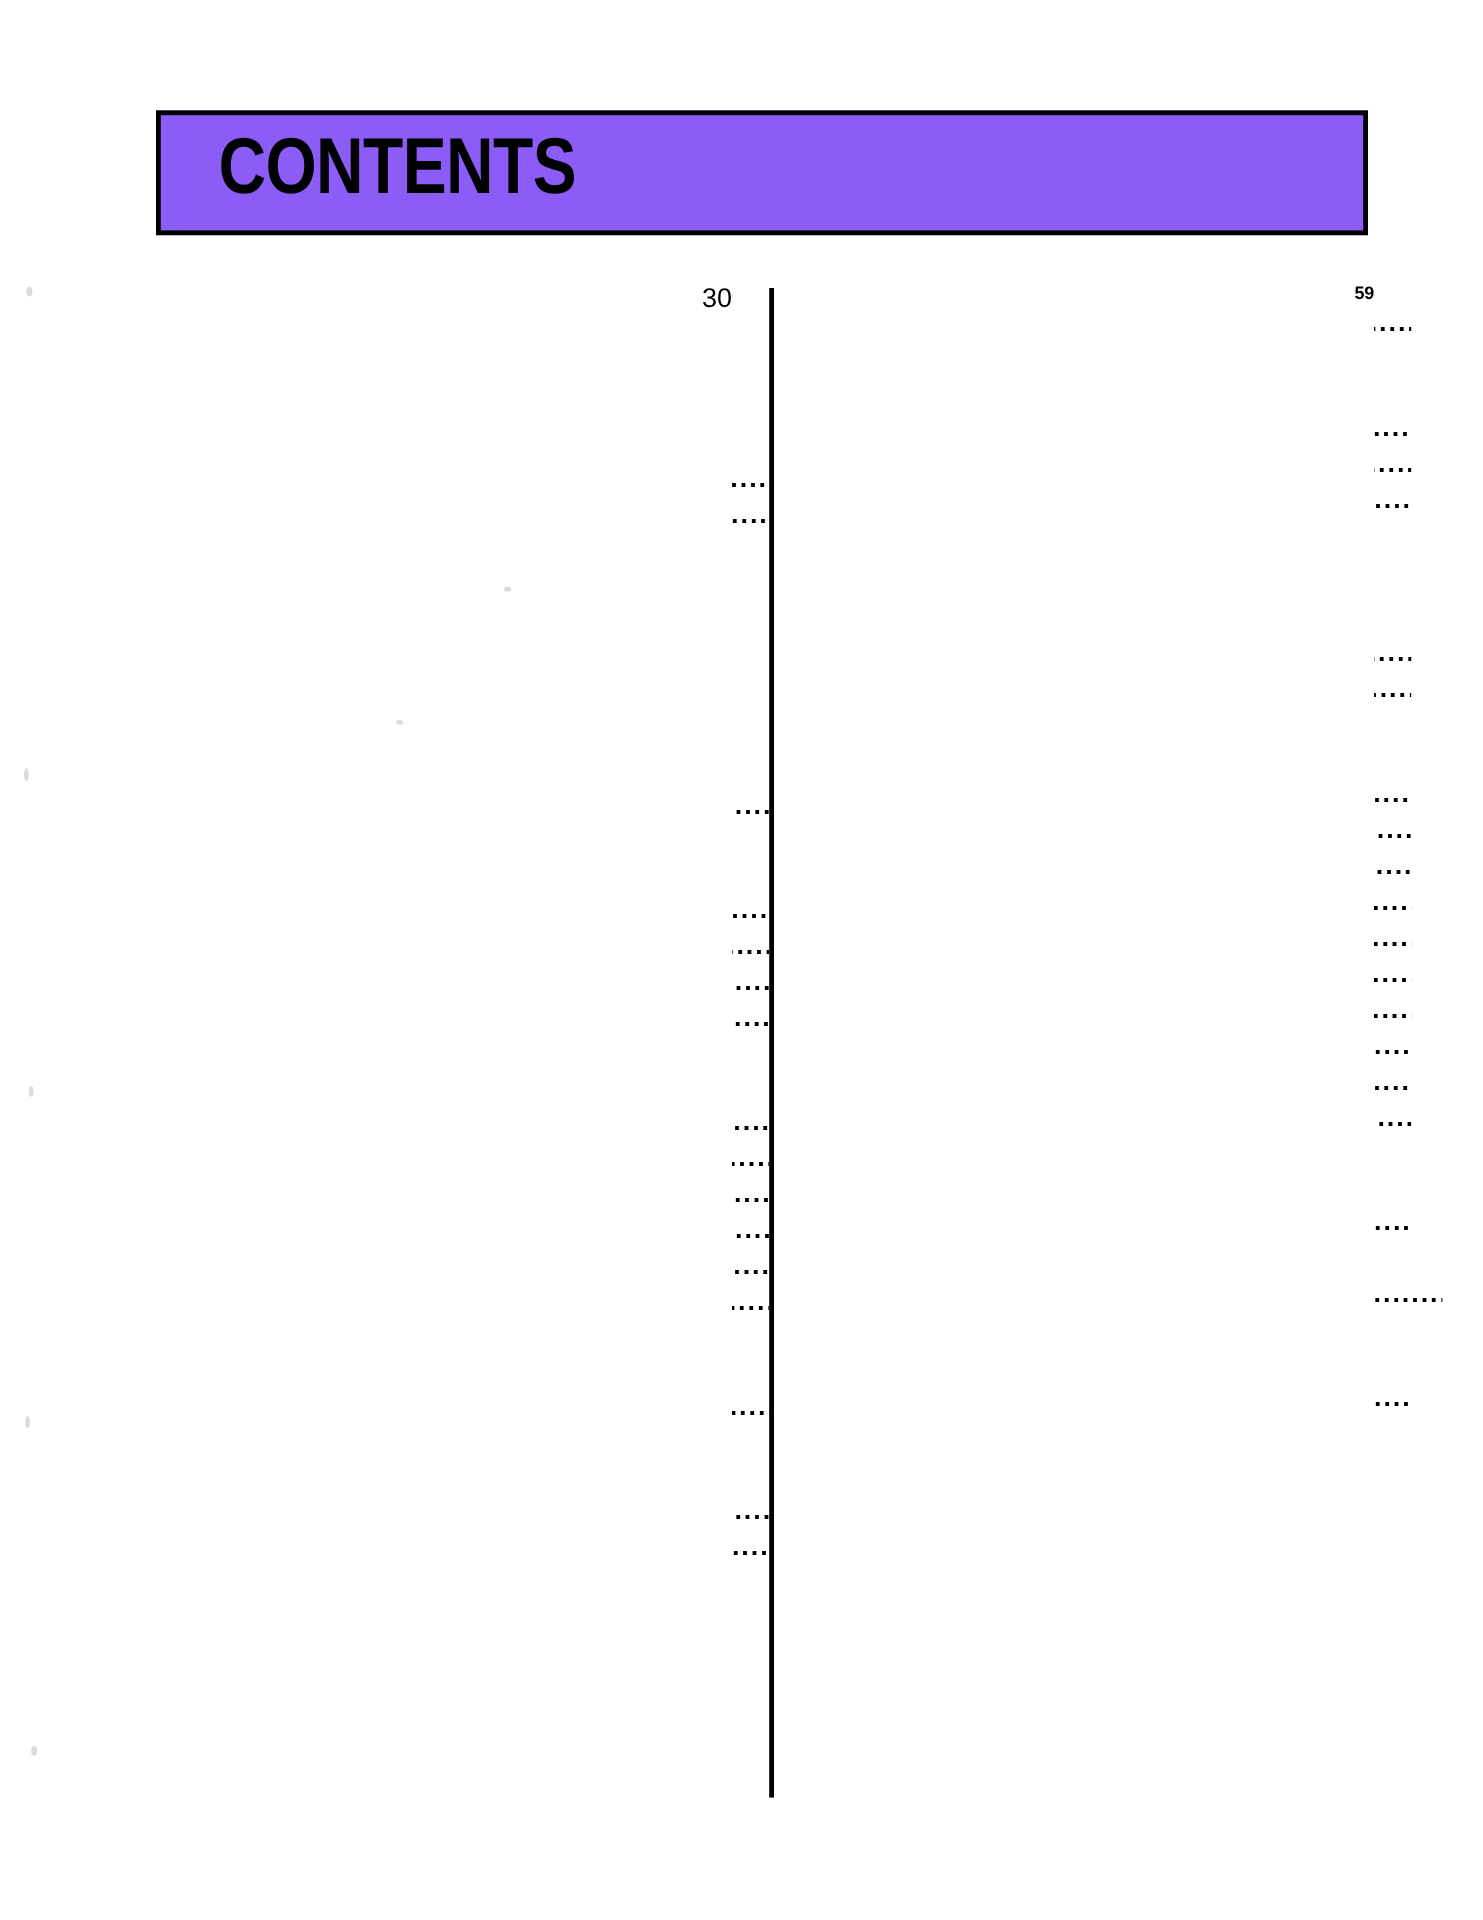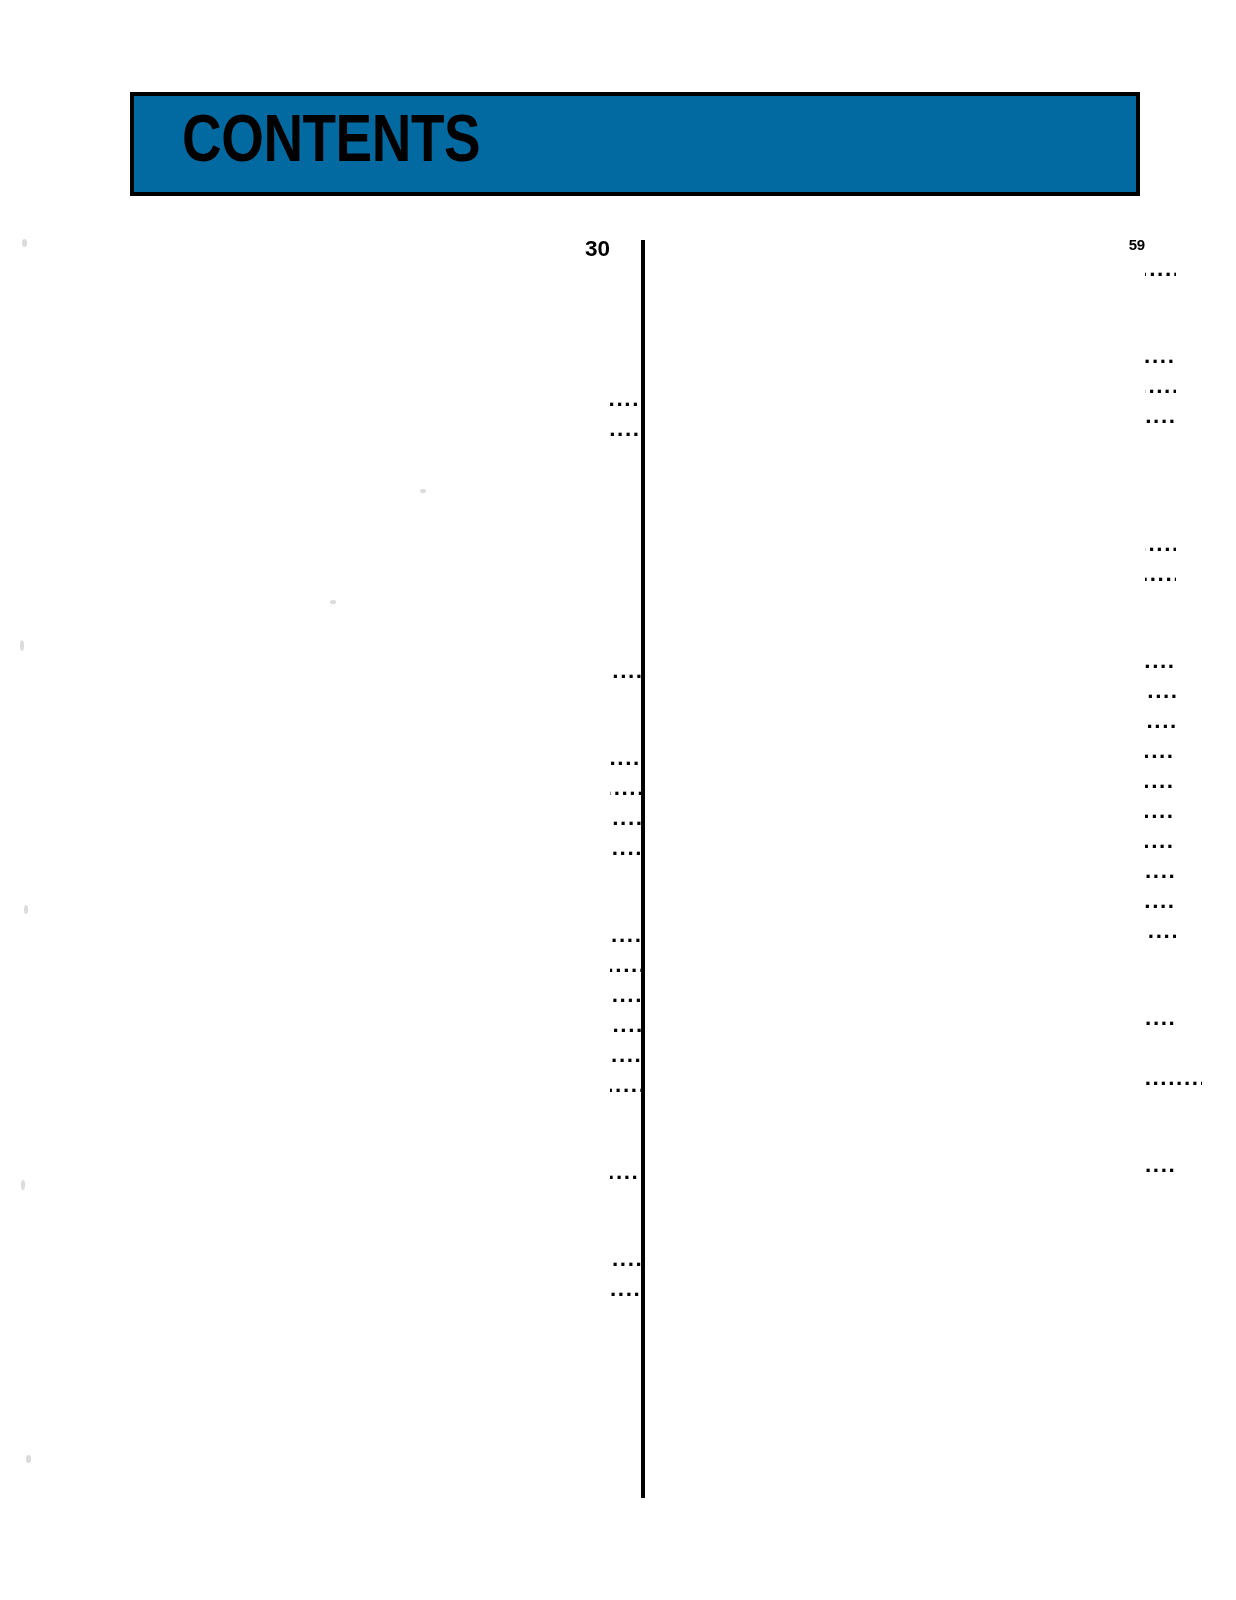--- a/index.html
+++ b/index.html
@@ -25,21 +25,21 @@
 
   
   .header-box {
     position: absolute;
     left: 130px;
     top: 92px;
     width: 1010px;
     height: 104px;
     border: 4px solid #000;
     box-sizing: border-box;
-    background: #0369a1;
+    background: #8b5cf6;
   }
   .header-title {
     position: absolute;
     left: 48px;
     top: 50%;
     transform: translateY(-52%);
     font-size: 59px;
     font-weight: bold;
     letter-spacing: -0.5px;
     line-height: 1;
@@ -100,21 +100,21 @@
   .lvl1 .page { font-weight: bold; }
 
   
   .lvl2 {
     font-size: 22.5px;
     font-weight: normal;
     letter-spacing: 0px;
     padding-left: 32px;
     margin-top: 4px;
   }
-  .lvl2 .page { font-weight: bold; text-align: right; }
+  .lvl2 .page { font-weight: normal; text-align: right; }
 
   
   .cont {
     font-size: 22.5px;
     font-weight: normal;
     padding-left: 32px;
     margin-top: 4px;
   }
 
   .tight { margin-top: 4px; }

